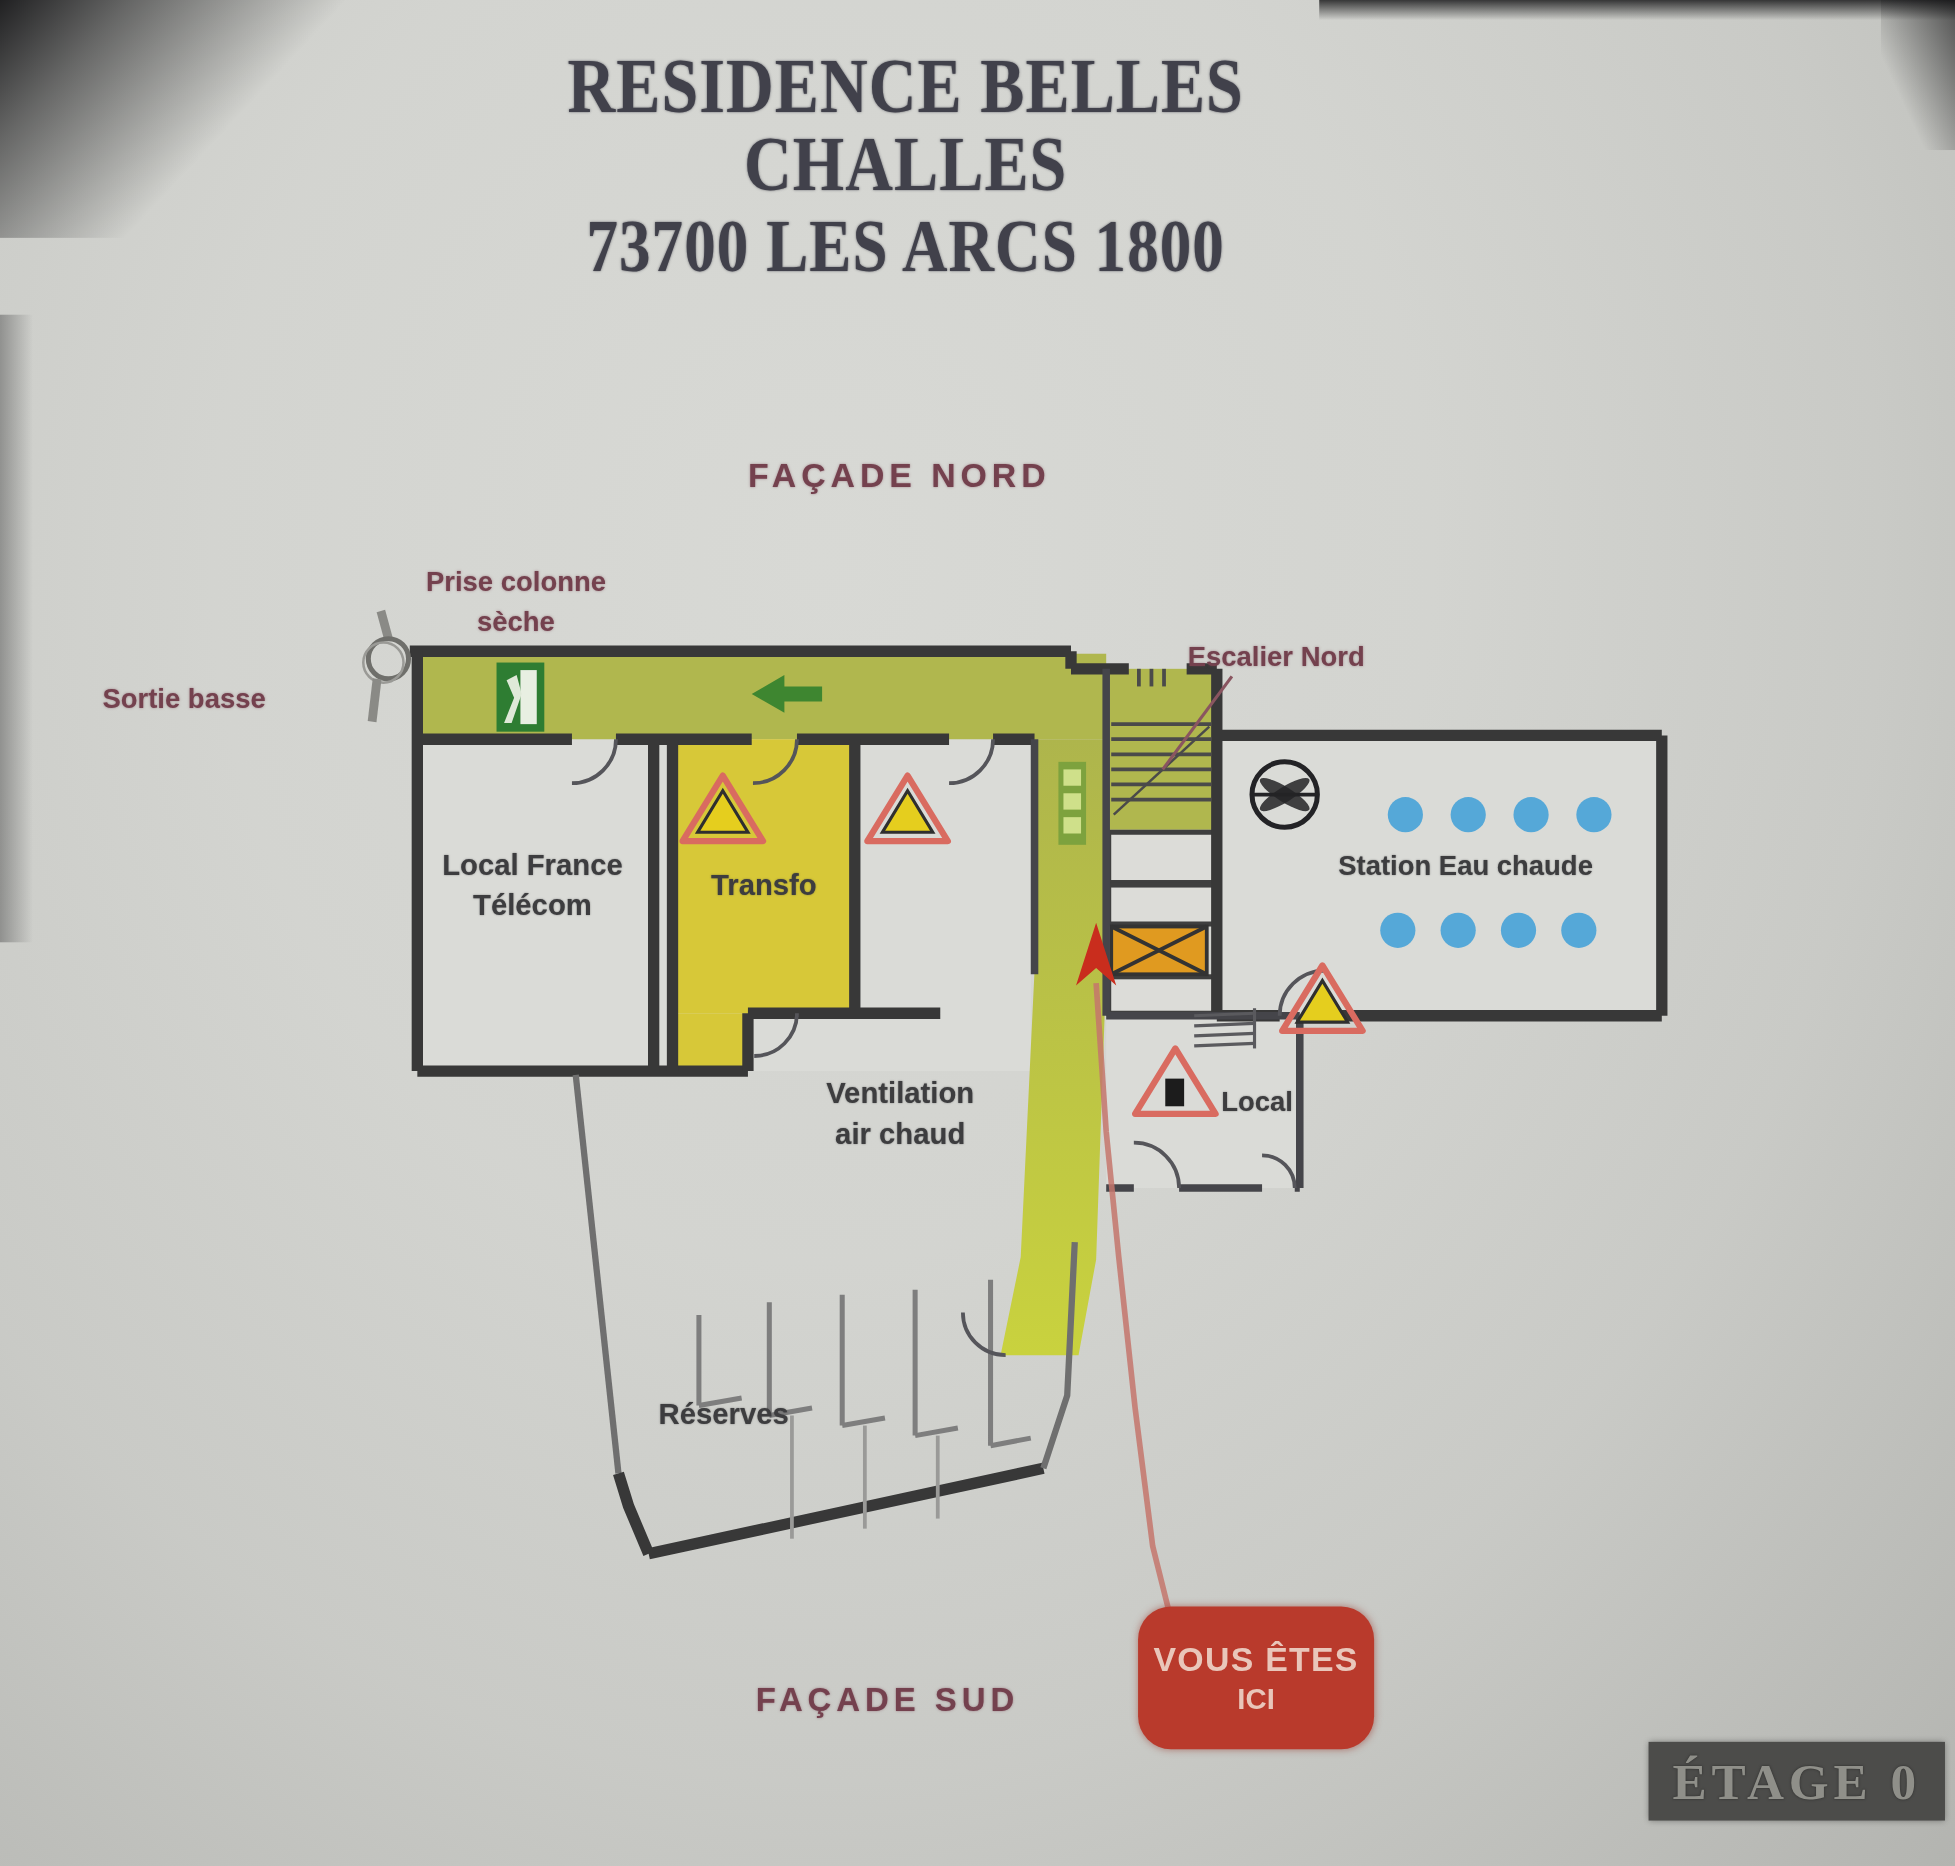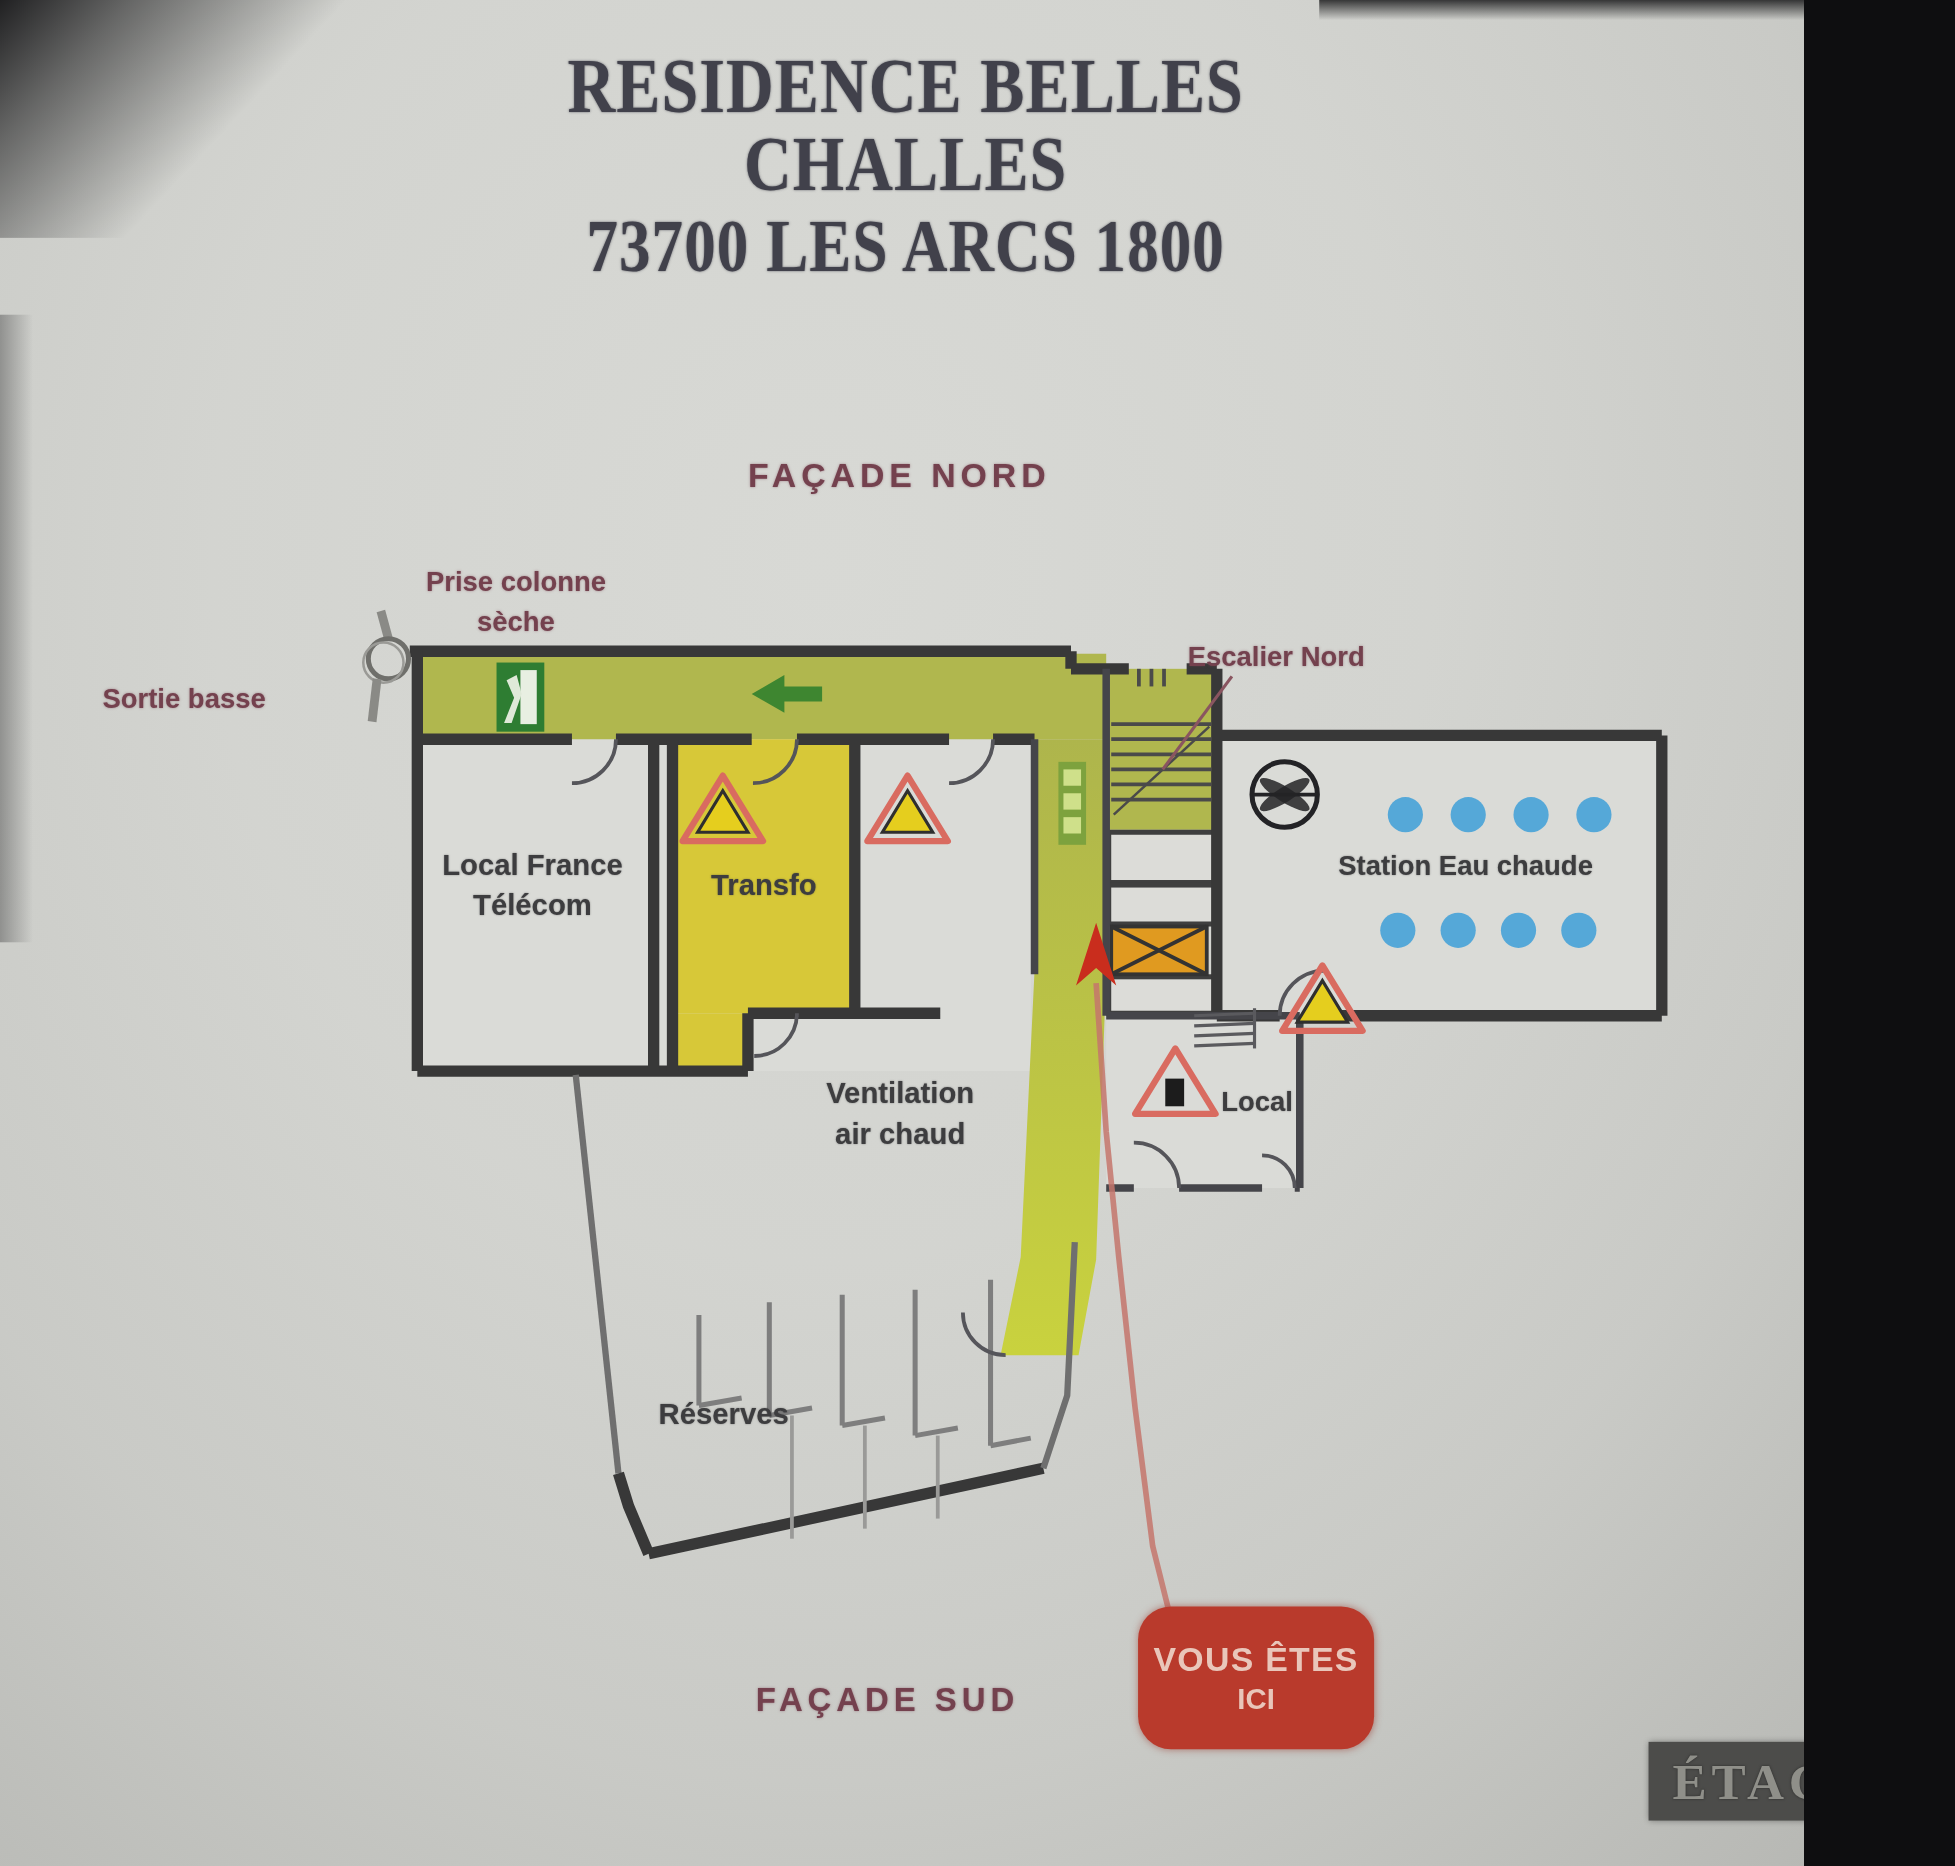--- a/index.html
+++ b/index.html
@@ -1,16 +1,16 @@
 <!DOCTYPE html>
 <html style="--c-corridor_green: #b0b74e; --c-transfo_yellow: #d7c838; --c-wall_dark: #383838; --c-accent_red_box: #b93a2c; --c-blue_dot: #55a8d8; --c-orange_unit: #e09a20; --c-label_maroon: #74414e; --c-badge_bg: #4c4c4a; --c-exit_green: #2e7d32; --c-path_red: #c4766c;font-size:11px"><head>
 <meta charset="utf-8">
 <style>
   html,body{margin:0;padding:0;background:#0e0e10;}
-  #viewport{width:1804px;height:1867px;overflow:hidden;position:relative;}
+  #viewport{width:1955px;height:1867px;overflow:hidden;position:relative;}
   #stage{
     position:absolute;top:0;left:0;width:1069px;height:1021px;
     transform:scale(1.8297);transform-origin:0 0;
     background:radial-gradient(ellipse at 42% 30%, #d8d9d5 0%, #d3d4d0 38%, #c9cac6 66%, #b3b4b0 100%);
     font-family:"Liberation Sans", sans-serif;
     filter:blur(0.3px);
   }
   .abs{position:absolute;}
   .shadow-tl{left:0;top:0;width:206px;height:130px;
     background:linear-gradient(133deg, rgba(18,18,20,.92) 0%, rgba(18,18,20,.55) 22%, rgba(18,18,20,0) 58%);}

